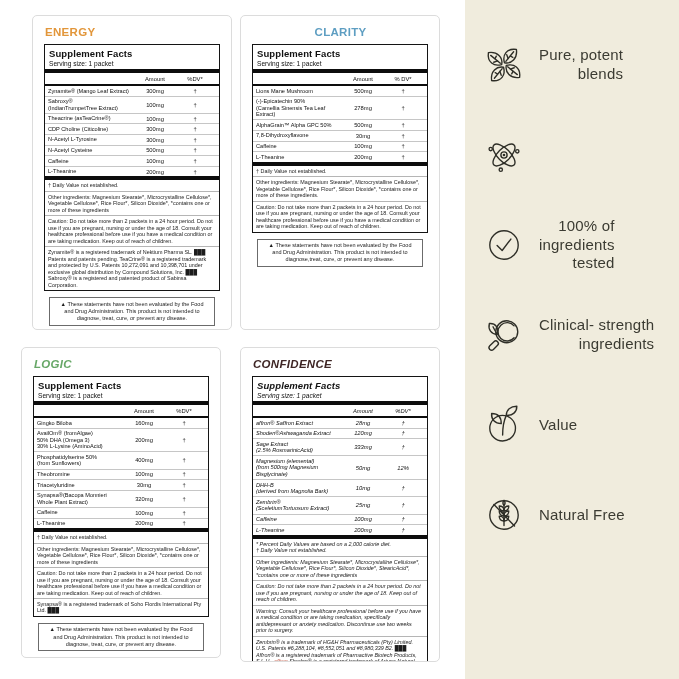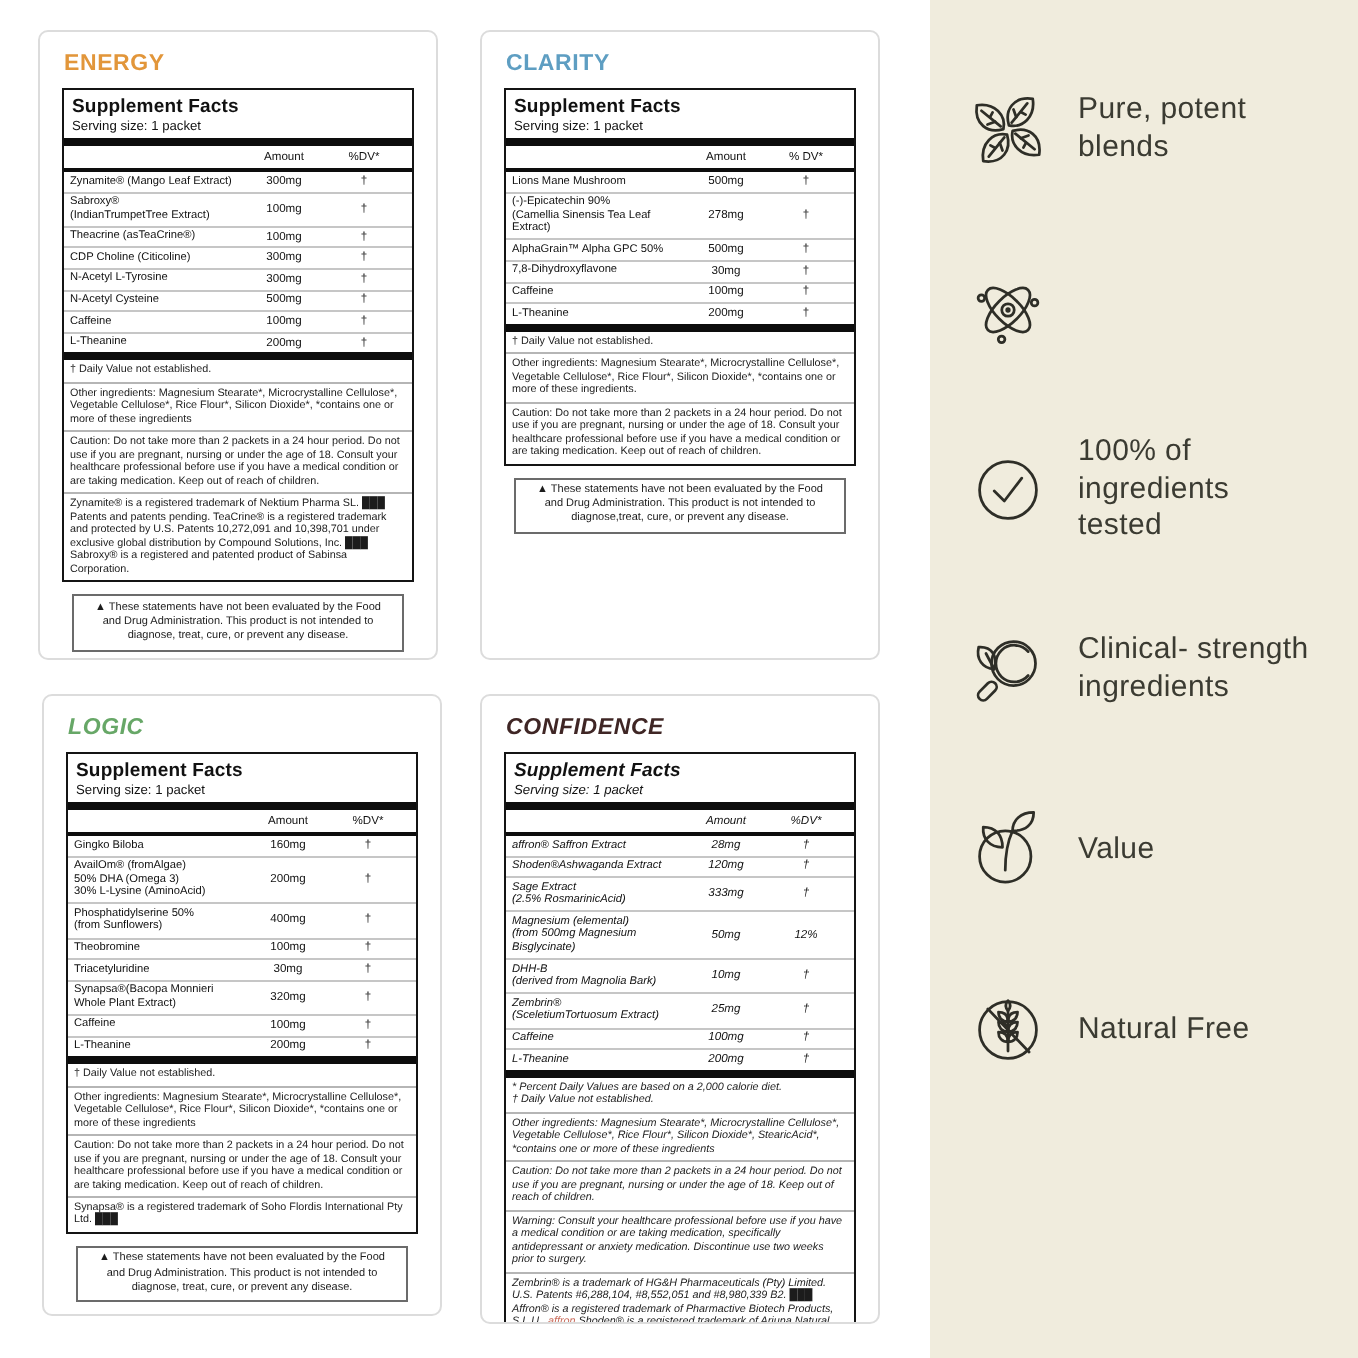--- a/index.html
+++ b/index.html
@@ -2,27 +2,27 @@
 <html><head>
 <meta charset="utf-8">
 <style>
   html,body{margin:0;padding:0;}
   body{font-family:"Liberation Sans","DejaVu Sans",sans-serif;background:#fff;}
   .canvas{position:relative;width:679px;height:679px;background:#ffffff;overflow:hidden;}
 
   
   .card{position:absolute;background:#fff;border:1px solid #dcdcdc;border-radius:5px;
         padding:9px 11px;box-sizing:border-box;overflow:hidden;}
-  .card-energy{left:19px;top:15px;width:200px;height:315px;}
+  .card-energy{left:32px;top:15px;width:200px;height:315px;}
   .card-clarity{left:240px;top:15px;width:200px;height:315px;}
   .card-logic{left:21px;top:347px;width:200px;height:311px;}
   .card-confidence{left:240px;top:347px;width:200px;height:315px;font-style:italic;}
   .card-title{font-size:11.5px;font-weight:700;letter-spacing:0.3px;margin:1px 0 6px 1px;}
   .t-energy{color:#E2963A;}
-  .t-clarity{color:#5E9EC2;}
+  .t-clarity{color:#5E9EC2;text-align:center;}
   .t-logic{color:#67A767;font-style:italic;}
   .t-confidence{color:#3F2625;}
 
   
   .facts{border:1.2px solid #141414;background:#fff;color:#111;}
   .facts-head{padding:3px 4px 2px;}
   .facts-title{font-size:9.5px;font-weight:700;letter-spacing:0.1px;}
   .serving{font-size:6.6px;margin-top:1px;}
   .bar{background:#0d0d0d;}
   .bar.thick{height:4px;}
@@ -37,21 +37,21 @@
   .sec + .sec{border-top:1px solid #b5b5b5;}
   .tm-red{color:#C96A59;}
   .fda{border:1px solid #6b6b6b;margin:6px 5px 0;padding:2.5px 6px;font-size:5.5px;
        line-height:1.3;text-align:center;color:#1c1c1c;}
 
   
   .sidebar{position:absolute;left:465px;top:0;width:214px;height:679px;background:#F0ECDD;
            box-sizing:border-box;padding:42px 8px 0 17px;display:flex;flex-direction:column;gap:44px;}
   .b-item{display:flex;align-items:center;gap:13px;height:46px;}
   .b-icon{width:44px;height:44px;flex:0 0 44px;}
-  .b-label{font-size:15px;color:#3B3B32;line-height:1.25;letter-spacing:0.2px;white-space:pre-line;}
+  .b-label{font-size:15px;color:#3B3B32;line-height:1.25;letter-spacing:0.2px;white-space:pre-line;text-align:right;}
   .icon-stroke{fill:none;stroke:#2e2e27;stroke-width:1.5;stroke-linecap:round;stroke-linejoin:round;}
 </style>
 </head>
 <body>
 
 <div class="canvas">
 
   <section class="card card-energy">
     <h2 class="card-title t-energy">ENERGY</h2>
     <div class="facts">

